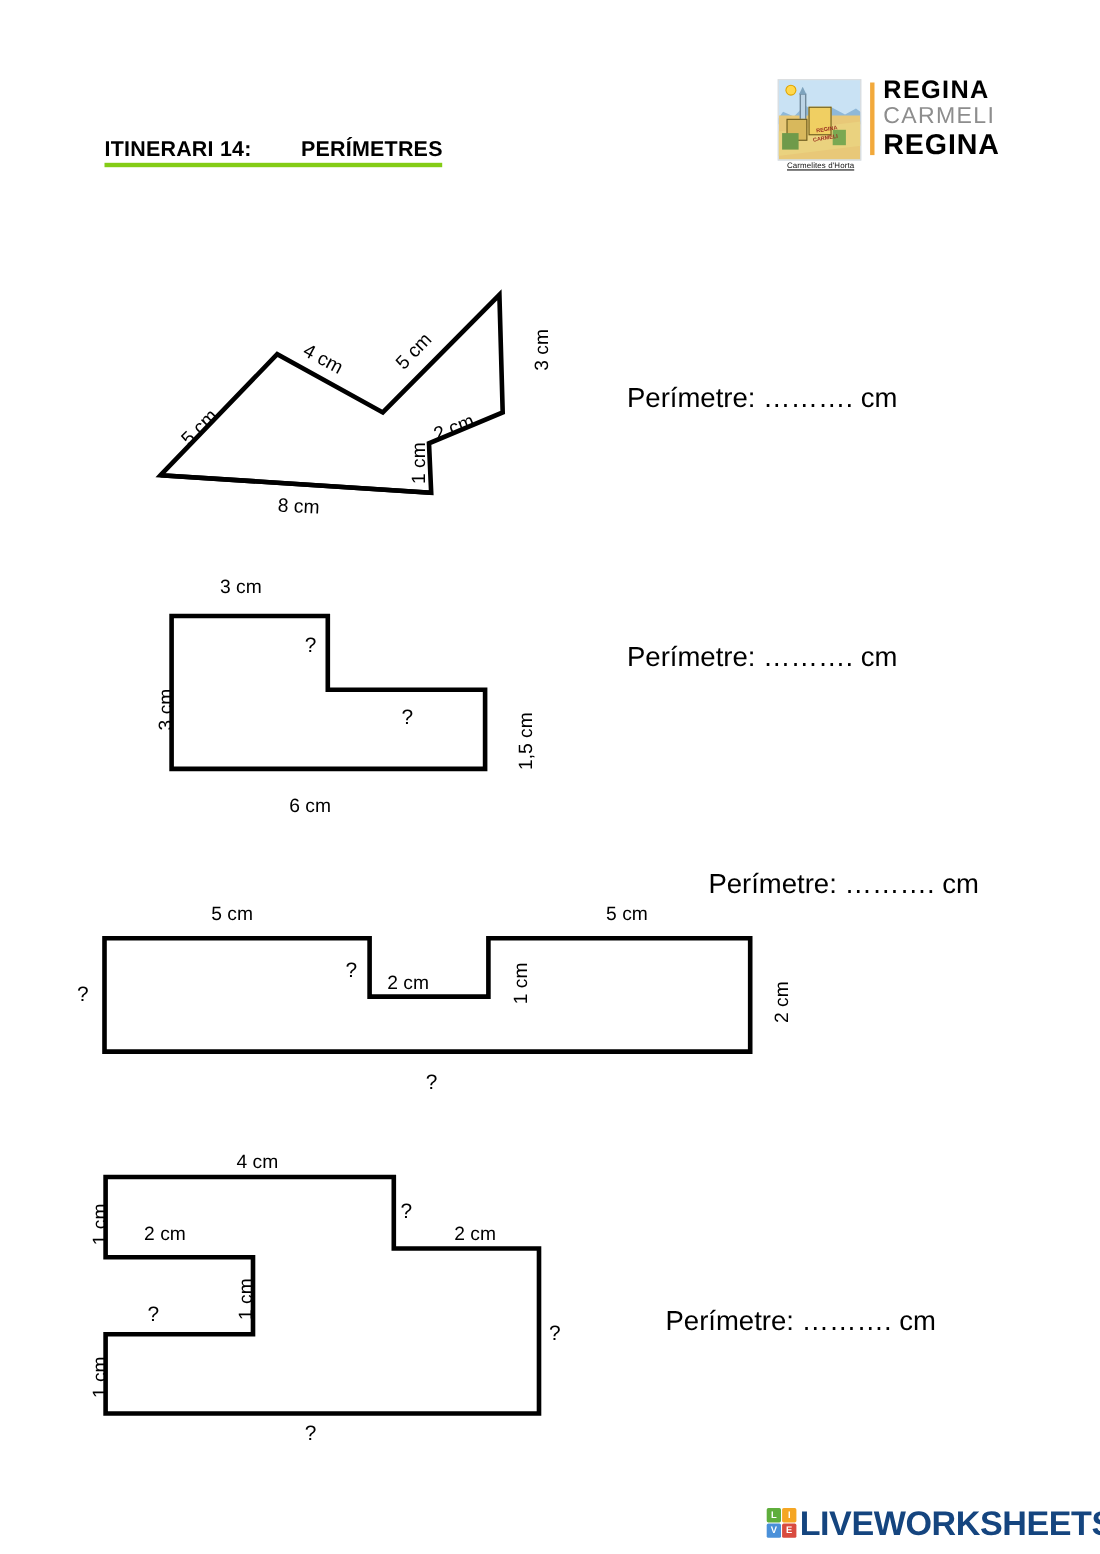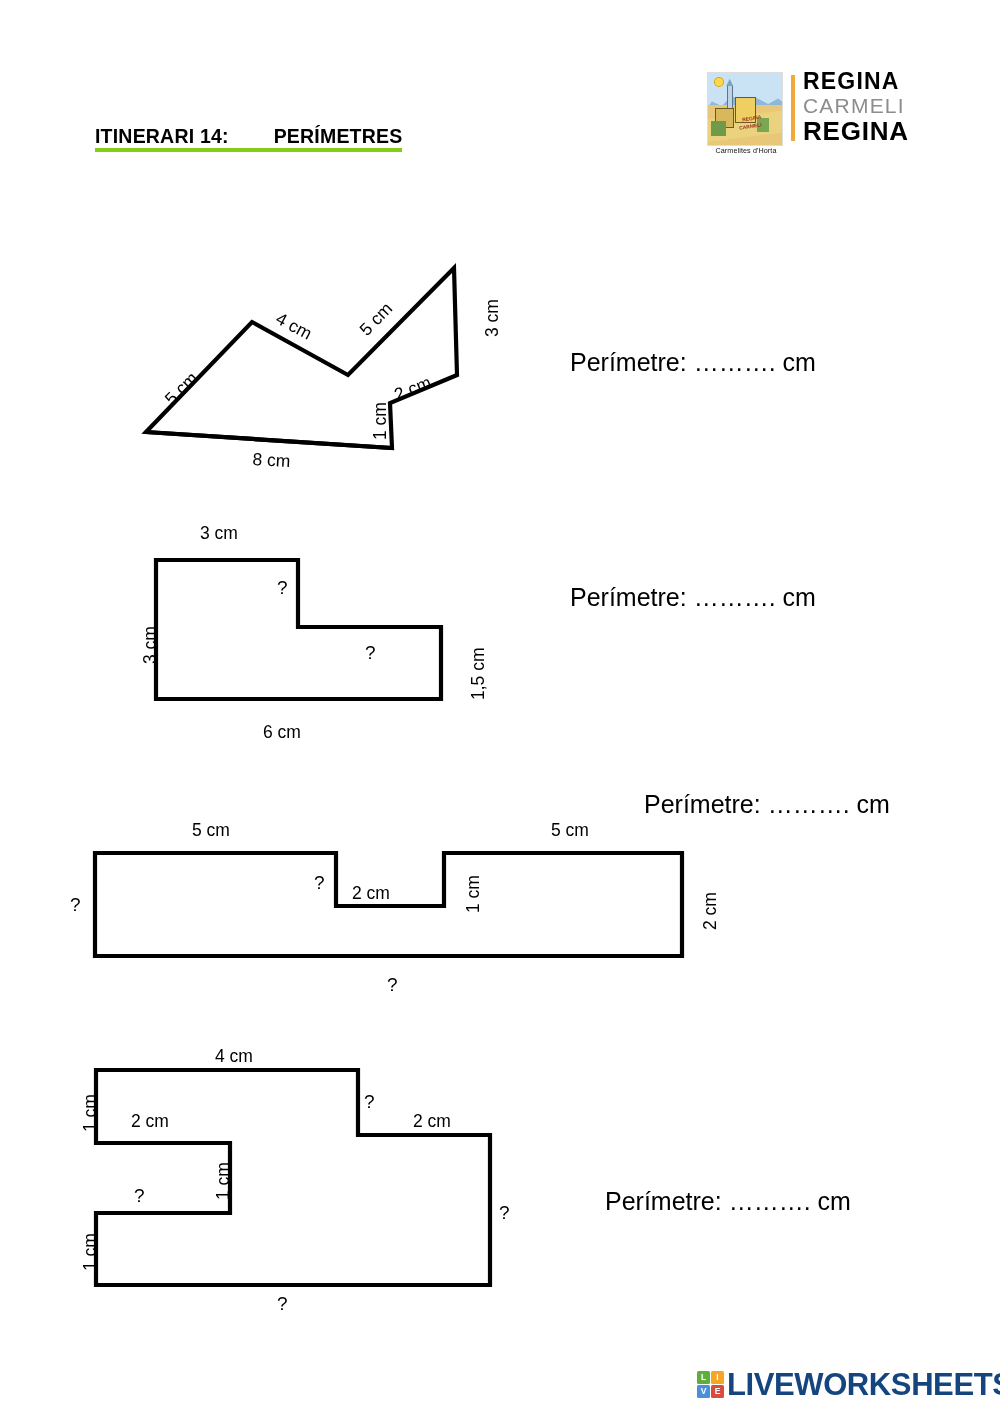--- a/index.html
+++ b/index.html
@@ -79,20 +79,21 @@
   .lp-txt1 { position:absolute; left:46%; top:58%; font-size:5px; color:#9a2f20; font-weight:bold; transform: rotate(-9deg); }
   .lp-txt2 { position:absolute; left:42%; top:70%; font-size:5px; color:#9a2f20; font-weight:bold; transform: rotate(-9deg); }
   #logo-caption {
     position: absolute;
     left: 0px; top: 74px;
     width: 78px;
     font-size: 7.2px;
     letter-spacing: 0.1px;
     color: #111;
     text-align: center;
+    text-decoration: underline;
   }
   #logo-divider {
     position: absolute;
     left: 84px; top: 3px;
     width: 4px; height: 66px;
     background: #f2a93b;
   }
   #logo-words { position: absolute; left: 96px; top: -3px; }
   .logo-line1 { font-size: 23px; font-weight: bold; letter-spacing: 1.2px; line-height: 25px; color:#000; }
   .logo-line2 { font-size: 21px; letter-spacing: 1.2px; line-height: 24px; color:#8d8d8d; }

